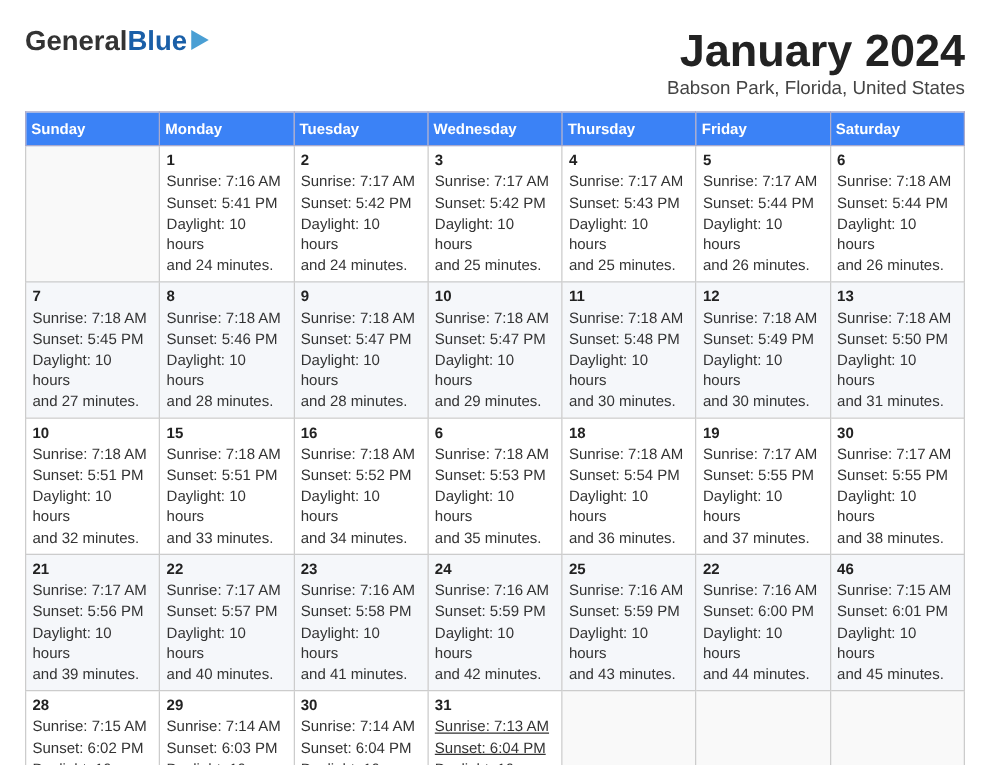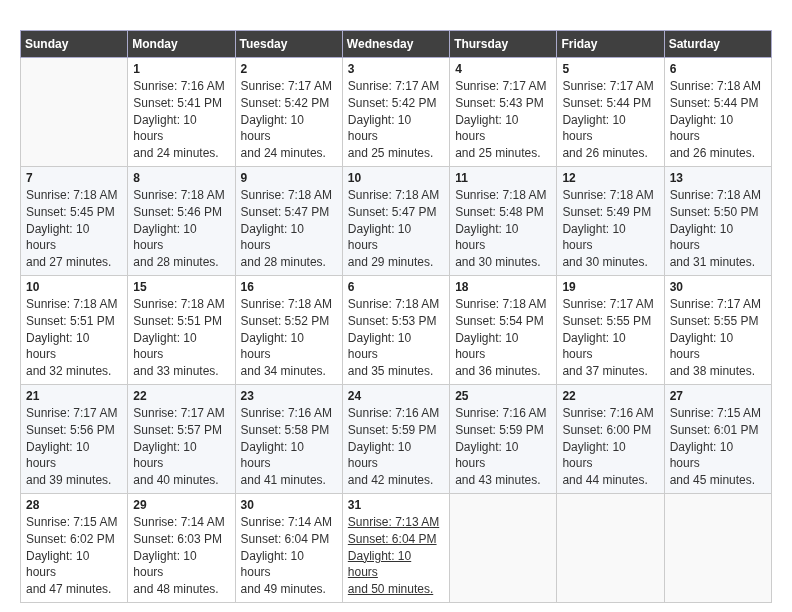--- a/index.html
+++ b/index.html
@@ -50,21 +50,21 @@
     .location {
       font-size: 15px;
       color: #444;
     }
     .calendar {
       width: 100%;
       border-collapse: collapse;
       font-size: 11px;
     }
     .calendar thead tr {
-      background-color: #404040;
+      background-color: #3b82f6;
       color: #fff;
     }
     .calendar thead th {
       padding: 6px 4px;
       text-align: left;
       font-size: 12px;
       font-weight: bold;
       border: 1px solid #aac;
     }
     .calendar tbody td {
@@ -90,20 +90,31 @@
       line-height: 1.4;
     }
     .empty-cell {
       background: #f9f9f9 !important;
     }
   </style>
 </head>
 <body>
 
 <div class="header">
+  <div class="logo">
+    <div class="logo-text">
+      <span class="logo-general">General</span>
+      <span class="logo-blue">Blue</span>
+      <div class="logo-arrow"></div>
+    </div>
+  </div>
+  <div class="title-section">
+    <div class="month-title">January 2024</div>
+    <div class="location">Babson Park, Florida, United States</div>
+  </div>
 </div>
 
 <table class="calendar">
   <thead>
     <tr id="weekday-header-row">
         <th>Sunday</th>
         <th>Monday</th>
         <th>Tuesday</th>
         <th>Wednesday</th>
         <th>Thursday</th>
@@ -296,21 +307,21 @@
 and 43 minutes.</div>
         </td>
         <td>
           <div class="day-number">22</div>
           <div class="day-info" style="white-space: pre-line;">Sunrise: 7:16 AM
 Sunset: 6:00 PM
 Daylight: 10 hours
 and 44 minutes.</div>
         </td>
         <td>
-          <div class="day-number">27</div>
+          <div class="day-number">46</div>
           <div class="day-info" style="white-space: pre-line;">Sunrise: 7:15 AM
 Sunset: 6:01 PM
 Daylight: 10 hours
 and 45 minutes.</div>
         </td>
       </tr>
       <tr>
         <td>
           <div class="day-number">28</div>
           <div class="day-info" style="white-space: pre-line;">Sunrise: 7:15 AM

